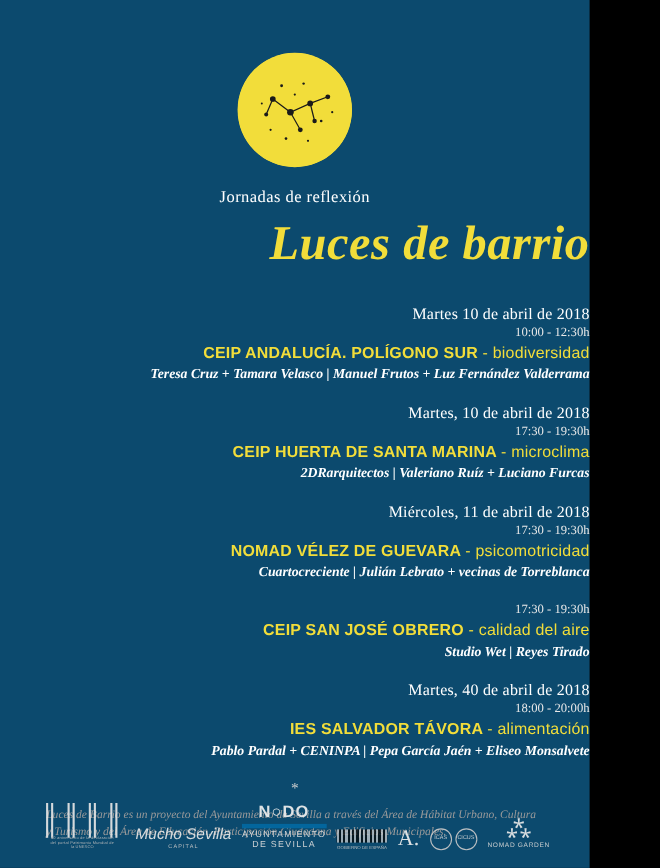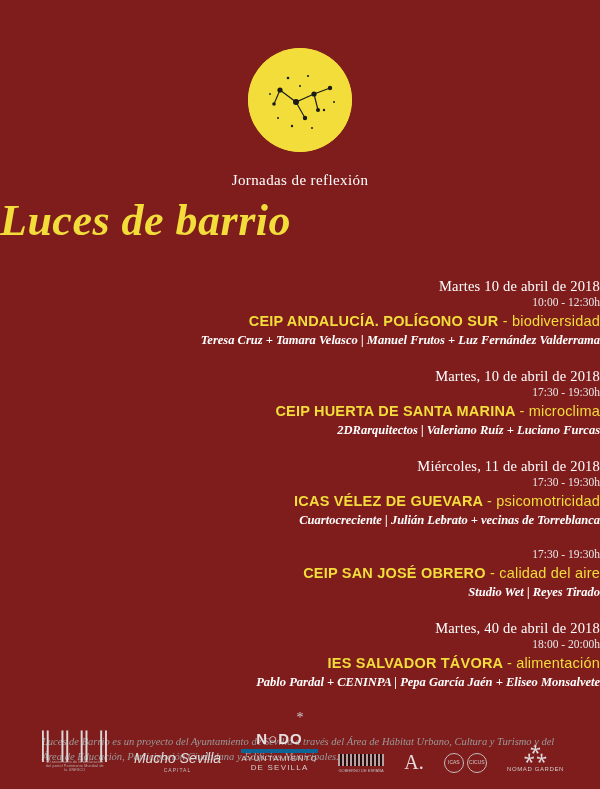--- a/index.html
+++ b/index.html
@@ -9,23 +9,23 @@
   }
   body {
     width: 600px;
     height: 789px;
     overflow: hidden;
     font-family: "Liberation Serif", serif;
     color: #ffffff;
   }
   .poster {
     position: relative;
-    width: 600px;
+    width: 536px;
     height: 789px;
-    background: #7f1d1d;
+    background: #0c4a6e;
     box-sizing: border-box;
     padding: 0;
   }
 
   
   .logo-wrap {
     display: flex;
     justify-content: center;
     padding-top: 48px;
   }
@@ -42,21 +42,21 @@
   
   .subtitle {
     text-align: center;
     font-family: "Liberation Serif", serif;
     font-size: 15px;
     letter-spacing: 0.4px;
     color: #ffffff;
     margin-top: 20px;
   }
   .maintitle {
-    text-align: left;
+    text-align: right;
     font-family: "Liberation Serif", serif;
     font-style: italic;
     font-weight: bold;
     font-size: 44px;
     color: #f2dd3a;
     margin-top: 6px;
     letter-spacing: 0.5px;
   }
 
   
@@ -298,21 +298,21 @@
         <span>CEIP HUERTA DE SANTA MARINA</span>
         <span class="topic">- microclima</span>
       </div>
       <div class="s-people">2DRarquitectos | Valeriano Ruíz + Luciano Furcas</div>
     </div>
 
     <div class="session">
       <div class="s-date">Miércoles, 11 de abril de 2018</div>
       <div class="s-time">17:30 - 19:30h</div>
       <div class="s-school">
-        <span>ICAS VÉLEZ DE GUEVARA</span>
+        <span>NOMAD VÉLEZ DE GUEVARA</span>
         <span class="topic">- psicomotricidad</span>
       </div>
       <div class="s-people">Cuartocreciente | Julián Lebrato + vecinas de Torreblanca</div>
     </div>
 
     <div class="session">
       <div class="s-time">17:30 - 19:30h</div>
       <div class="s-school">
         <span>CEIP SAN JOSÉ OBRERO</span>
         <span class="topic">- calidad del aire</span>

